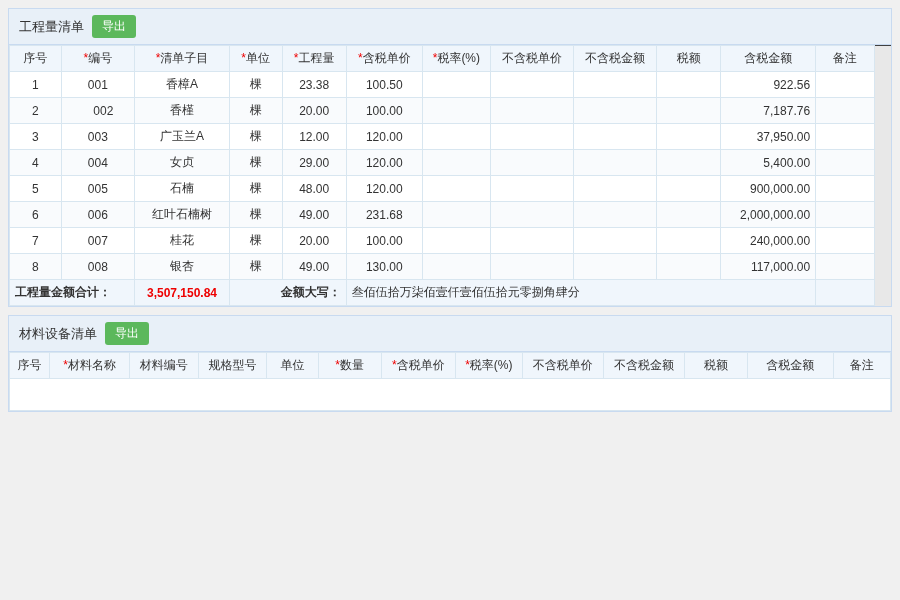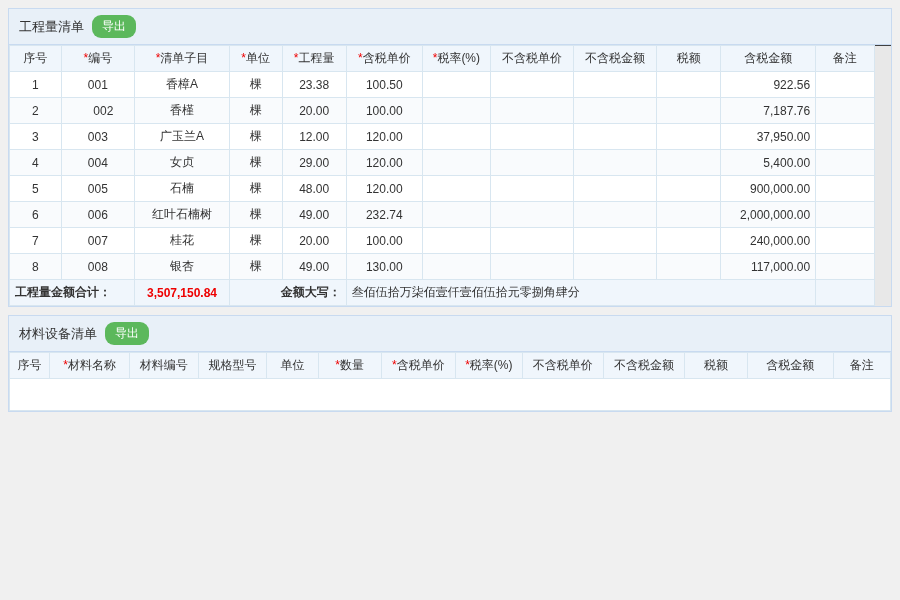--- a/index.html
+++ b/index.html
@@ -1,20 +1,20 @@
 <!DOCTYPE html>
 <html><head>
   <meta charset="utf-8">
   <style>
     * { box-sizing: border-box; margin: 0; padding: 0; font-family: 'Microsoft YaHei', SimSun, sans-serif; font-size: 12px; }
     body { background: #f0f0f0; padding: 8px; }
     .section { background: #404040; border: 1px solid #c8daf0; margin-bottom: 8px; }
     .section-header { background: #e8f0f8; padding: 6px 10px; display: flex; align-items: center; gap: 8px; border-bottom: 1px solid #c8daf0; }
     .section-title { font-size: 13px; color: #333; font-weight: normal; }
-    .btn-export { background: #5cb85c; color: #fff; border: none; padding: 3px 10px; border-radius: 9px; cursor: pointer; font-size: 12px; }
+    .btn-export { background: #5cb85c; color: #fff; border: none; padding: 3px 10px; border-radius: 3px; cursor: pointer; font-size: 12px; }
     .table-wrapper { overflow-x: hidden; overflow-y: hidden; position: relative; }
     table { width: 100%; border-collapse: collapse; }
     th, td { border: 1px solid #d8e6f0; padding: 4px 5px; text-align: center; vertical-align: middle; color: #333; font-size: 12px; white-space: nowrap; }
     th { background: #f0f6fc; font-weight: normal; color: #333; }
     .req { color: #e00; }
     td { background: #fff; }
     .row-even td { background: #f9fbfd; }
     .footer-row td { background: #f0f6fc; font-size: 12px; }
     .watermark { text-align: right; color: #aaa; font-size: 11px; padding: 2px 8px; }
     .col-seq { width: 35px; }
@@ -132,21 +132,21 @@
             <td style="text-align: right;">900,000.00</td>
             <td style="text-align: center;"></td>
             <td style="width: 14px; padding: 0px; border: none; background: rgb(232, 232, 232);"></td>
           </tr>
           <tr class="row-even">
             <td style="text-align: center;">6</td>
             <td style="text-align: center;">006</td>
             <td style="text-align: center;">红叶石楠树</td>
             <td style="text-align: center;">棵</td>
             <td style="text-align: center;">49.00</td>
-            <td style="text-align: center;">232.74</td>
+            <td style="text-align: center;">231.68</td>
             <td style="text-align: center;"></td>
             <td style="text-align: center;"></td>
             <td style="text-align: center;"></td>
             <td style="text-align: center;"></td>
             <td style="text-align: right;">2,000,000.00</td>
             <td style="text-align: center;"></td>
             <td style="width: 14px; padding: 0px; border: none; background: rgb(232, 232, 232);"></td>
           </tr>
           <tr>
             <td style="text-align: center;">7</td>

